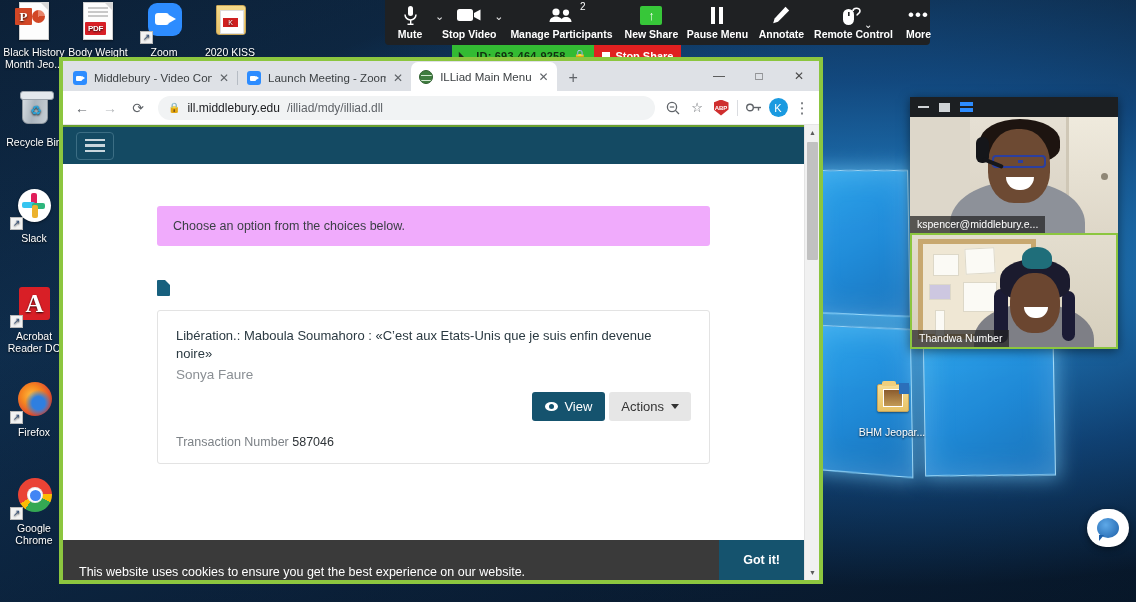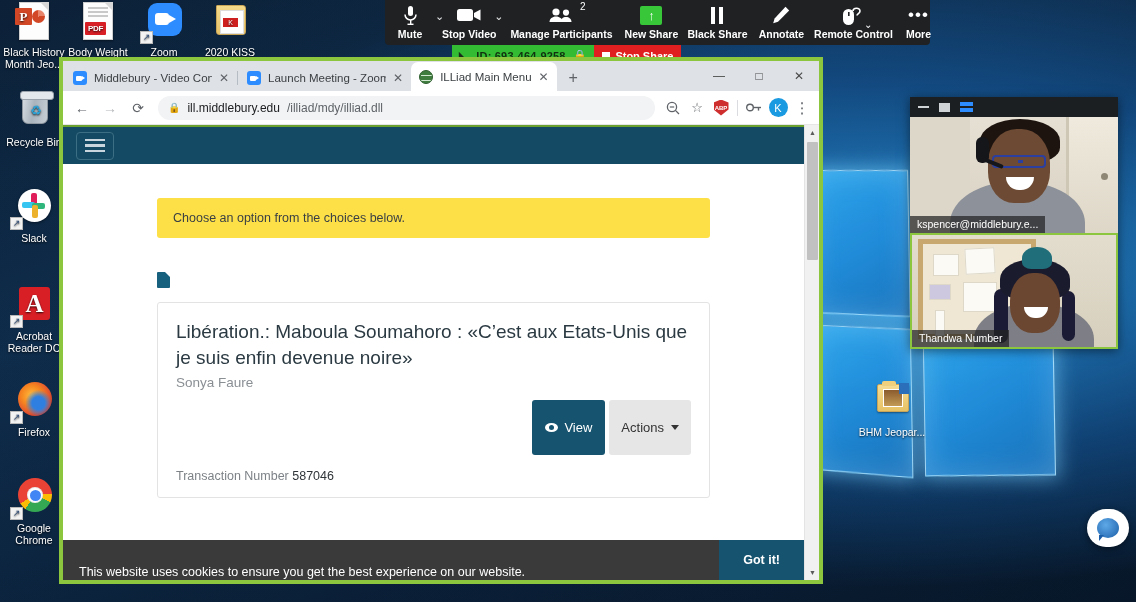--- a/index.html
+++ b/index.html
@@ -396,23 +396,23 @@
   }
   .hamburger {
     width: 38px; height: 28px; border: 1px solid #3c6e84; border-radius: 4px;
     display: flex; flex-direction: column; align-items: center; justify-content: center;
     gap: 3px; cursor: pointer;
   }
   .hamburger i { display: block; width: 20px; height: 2.5px; background: #c9d6dd; }
 
   .content { padding: 22px 28px 10px 28px; }
   .alert-box {
-    background: #fde047; color: #3a3f44;
+    background: #f0abfc; color: #3a3f44;
     padding: 13px 16px; font-size: 12.5px; border-radius: 3px;
-    margin: 12px 0 34px 66px; margin-right: 66px;
+    margin: 20px 0 34px 66px; margin-right: 66px;
   }
   .section-head {
     display: flex; align-items: center; gap: 8px;
     margin: 0 0 14px 66px;
     font-size: 21px; color: #1a1a1a; font-weight: normal;
   }
   .doc-ico {
     width: 13px; height: 16px; background: #17607e; position: relative; flex: 0 0 auto;
     border-radius: 1px;
   }
@@ -421,28 +421,28 @@
     border-width: 0 5px 5px 0; border-style: solid;
     border-color: transparent #fff transparent transparent;
   }
   .result-card {
     margin-left: 66px; margin-right: 66px;
     border: 1px solid #e3e3e3; border-radius: 3px;
     padding: 16px 18px 14px 18px;
     background: #fff;
   }
   .res-title {
-    font-size: 19px; color: #2b3a42; line-height: 1.38; font-weight: normal;
+    font-size: 13px; color: #2b3a42; line-height: 1.38; font-weight: normal;
     margin: 0 0 4px 0;
   }
   .res-author { font-size: 13.5px; color: #8a8f94; margin-bottom: 10px; }
   .btn-row { display: flex; justify-content: flex-end; gap: 4px; margin-bottom: 14px; }
   .btn-view {
     background: #15536e; color: #fff; font-size: 13px;
-    padding: 20px 13px; border-radius: 3px; border: none; cursor: pointer;
+    padding: 7px 13px; border-radius: 3px; border: none; cursor: pointer;
     display: flex; align-items: center; gap: 6px;
   }
   .eye {
     width: 13px; height: 9px; border-radius: 50% 50%; background: #fff;
     position: relative; display: inline-block;
   }
   .eye:after {
     content: ""; position: absolute; left: 4px; top: 2px;
     width: 5px; height: 5px; border-radius: 50%; background: #15536e;
   }
@@ -768,21 +768,21 @@
       <span class="zt-lbl">New Share</span>
     </div>
 
     <div class="zt-item" style="min-width:68px">
       <div class="zt-ico">
         <svg width="14" height="17" viewBox="0 0 14 17">
             <rect x="1" y="0" width="4" height="17" fill="#fff"></rect>
             <rect x="9" y="0" width="4" height="17" fill="#fff"></rect>
           </svg>
       </div>
-      <span class="zt-lbl">Black Share</span>
+      <span class="zt-lbl">Pause Menu</span>
     </div>
 
     <div class="zt-item" style="min-width:60px">
       <div class="zt-ico">
         <svg width="18" height="18" viewBox="0 0 18 18">
             <path d="M13.5 0.8 17.2 4.5 6 15.8 1.2 17.2 2.6 12.4Z" fill="#fff"></path>
           </svg>
       </div>
       <span class="zt-lbl">Annotate</span>
     </div>

